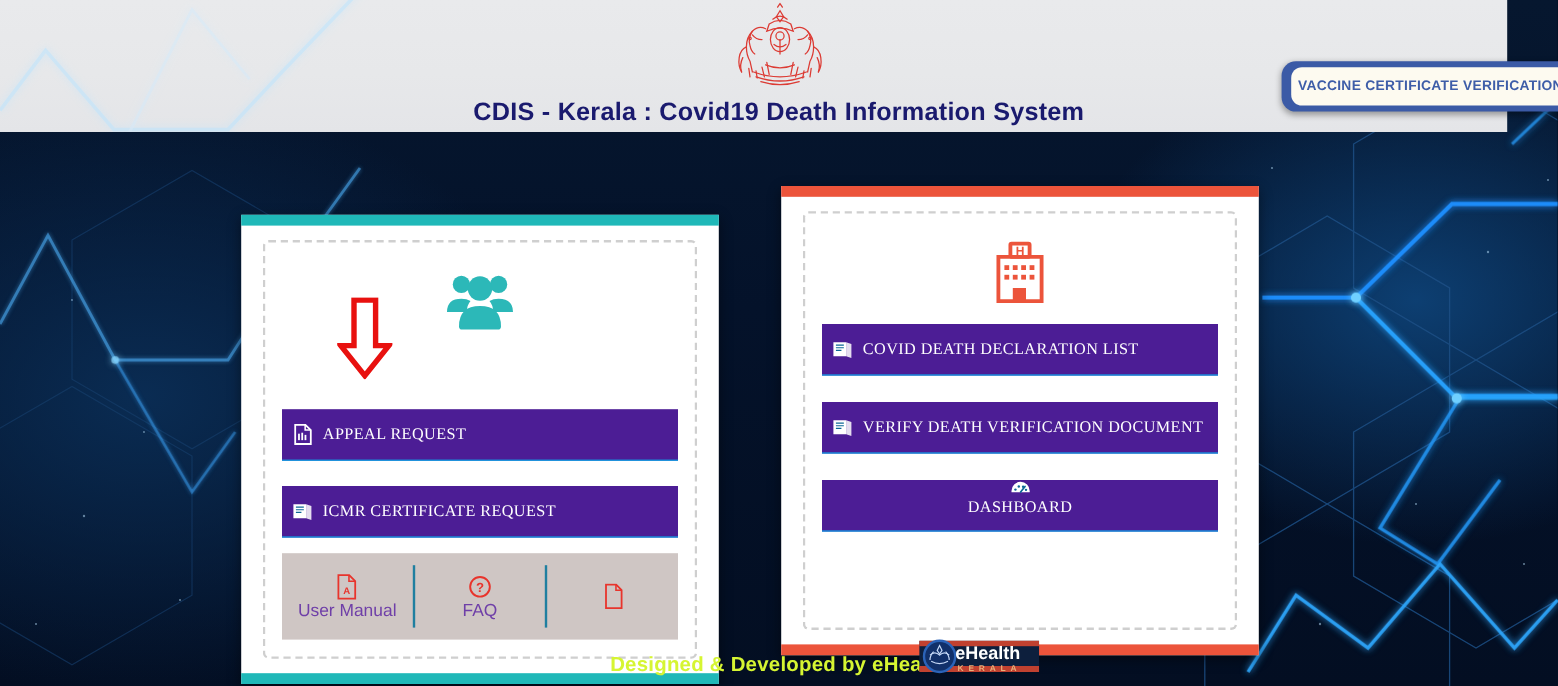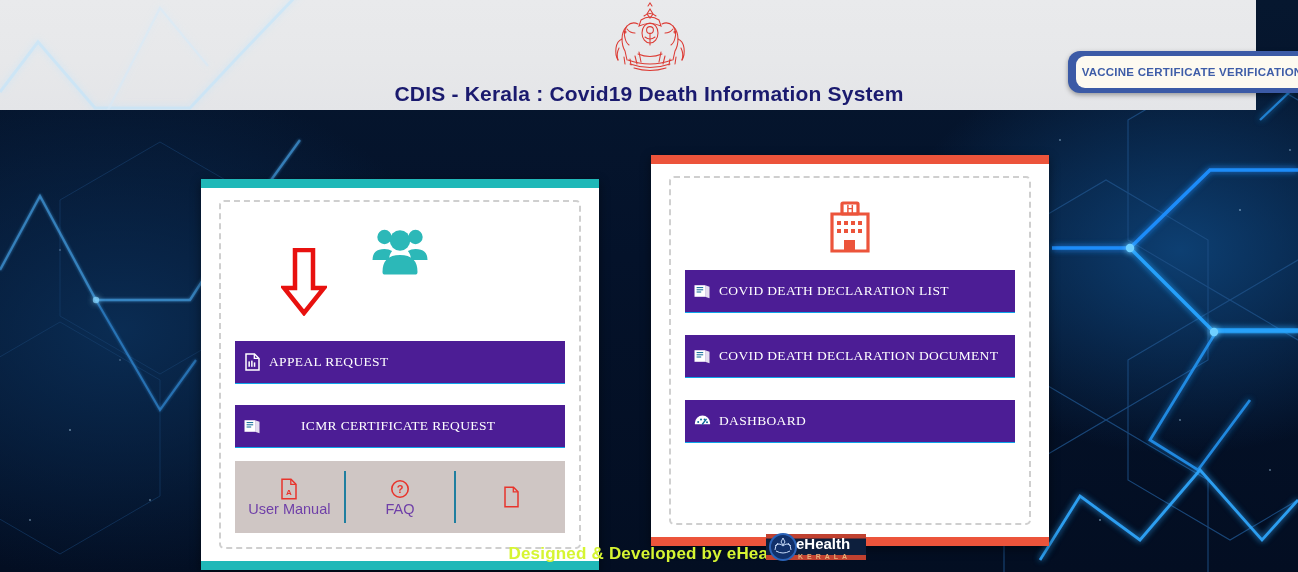--- a/index.html
+++ b/index.html
@@ -255,21 +255,21 @@
             <g fill="#fff">
                 <rect x="3.4" y="8.4" width="1.5" height="5.4"></rect>
               <rect x="6.1" y="7.6" width="1.5" height="6.2"></rect>
               <rect x="8.8" y="9.4" width="1.5" height="4.4"></rect>
               </g>
           </svg>
         </span>
         <span class="bl">APPEAL REQUEST</span>
       </div>
 
-      <div class="btn" style="top:203px;gap:32px;">
+      <div class="btn" style="top:203px;">
         <span class="bi">
           <svg width="18" height="16" viewBox="0 0 18 16">
             <path d="M1.5 2.2 h10.6 v11.6 H1.5 Z" fill="#fff"></path>
             <path d="M12.1 2.2 l4.4 1.5 v11.6 l-4.4 -1.5 Z" fill="#fff" opacity=".85"></path>
             <path d="M3.6 4.6 h6.6 M3.6 6.8 h6.6 M3.6 9 h4.6" stroke="#0c6796" stroke-width="1"></path>
           </svg>
         </span>
         <span class="bl">ICMR CERTIFICATE REQUEST</span>
       </div>
 
@@ -346,24 +346,24 @@
       </div>
 
       <div class="btn" style="top:157px;">
         <span class="bi">
           <svg width="18" height="16" viewBox="0 0 18 16">
             <path d="M1.5 2.2 h10.6 v11.6 H1.5 Z" fill="#fff"></path>
             <path d="M12.1 2.2 l4.4 1.5 v11.6 l-4.4 -1.5 Z" fill="#fff" opacity=".85"></path>
             <path d="M3.6 4.6 h6.6 M3.6 6.8 h6.6 M3.6 9 h4.6" stroke="#0c6796" stroke-width="1"></path>
           </svg>
         </span>
-        <span class="bl">COVID DEATH DECLARATION DOCUMENT</span>
-      </div>
-
-      <div class="btn" style="top:222px;">
+        <span class="bl">VERIFY DEATH VERIFICATION DOCUMENT</span>
+      </div>
+
+      <div class="btn" style="top:222px;flex-direction:column;">
         <span class="bi">
           <svg width="19" height="15" viewBox="0 0 19 15">
             <path d="M9.5 1.5 A7.6 7.6 0 0 1 17.1 9.1 v1.2 H1.9 V9.1 A7.6 7.6 0 0 1 9.5 1.5 Z" fill="#fff"></path>
             <g fill="#0c6796">
               <circle cx="5.2" cy="8" r="1"></circle>
                 <circle cx="8" cy="5.4" r="1"></circle>
               <circle cx="11.6" cy="5.6" r="1"></circle>
                 <circle cx="14" cy="8.2" r="1"></circle>
             </g>
             <path d="M9.5 10 L13.2 5.4" stroke="#0c6796" stroke-width="1.4" stroke-linecap="round"></path>

